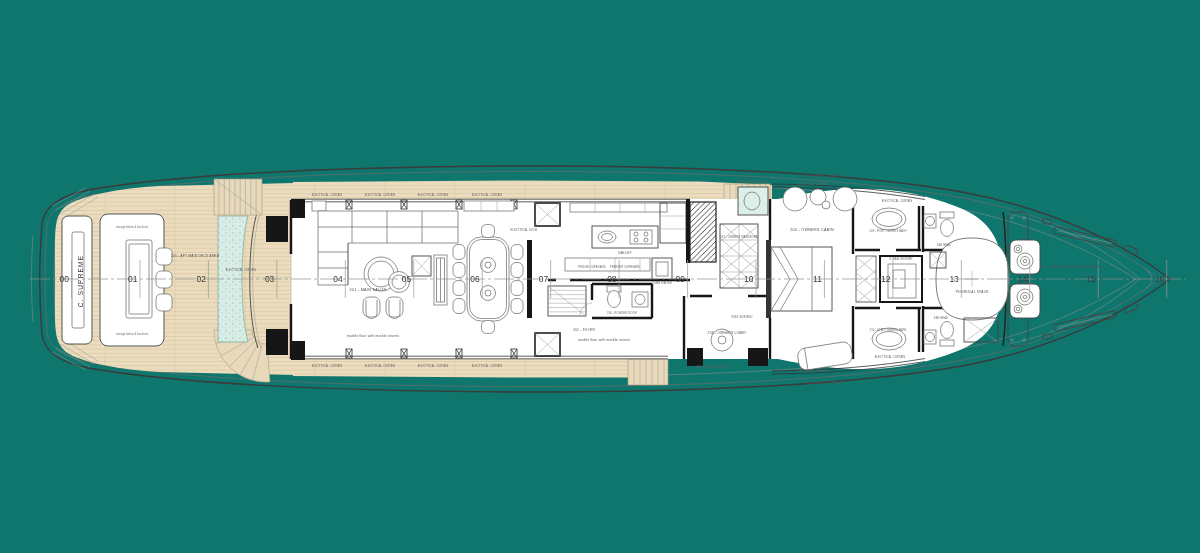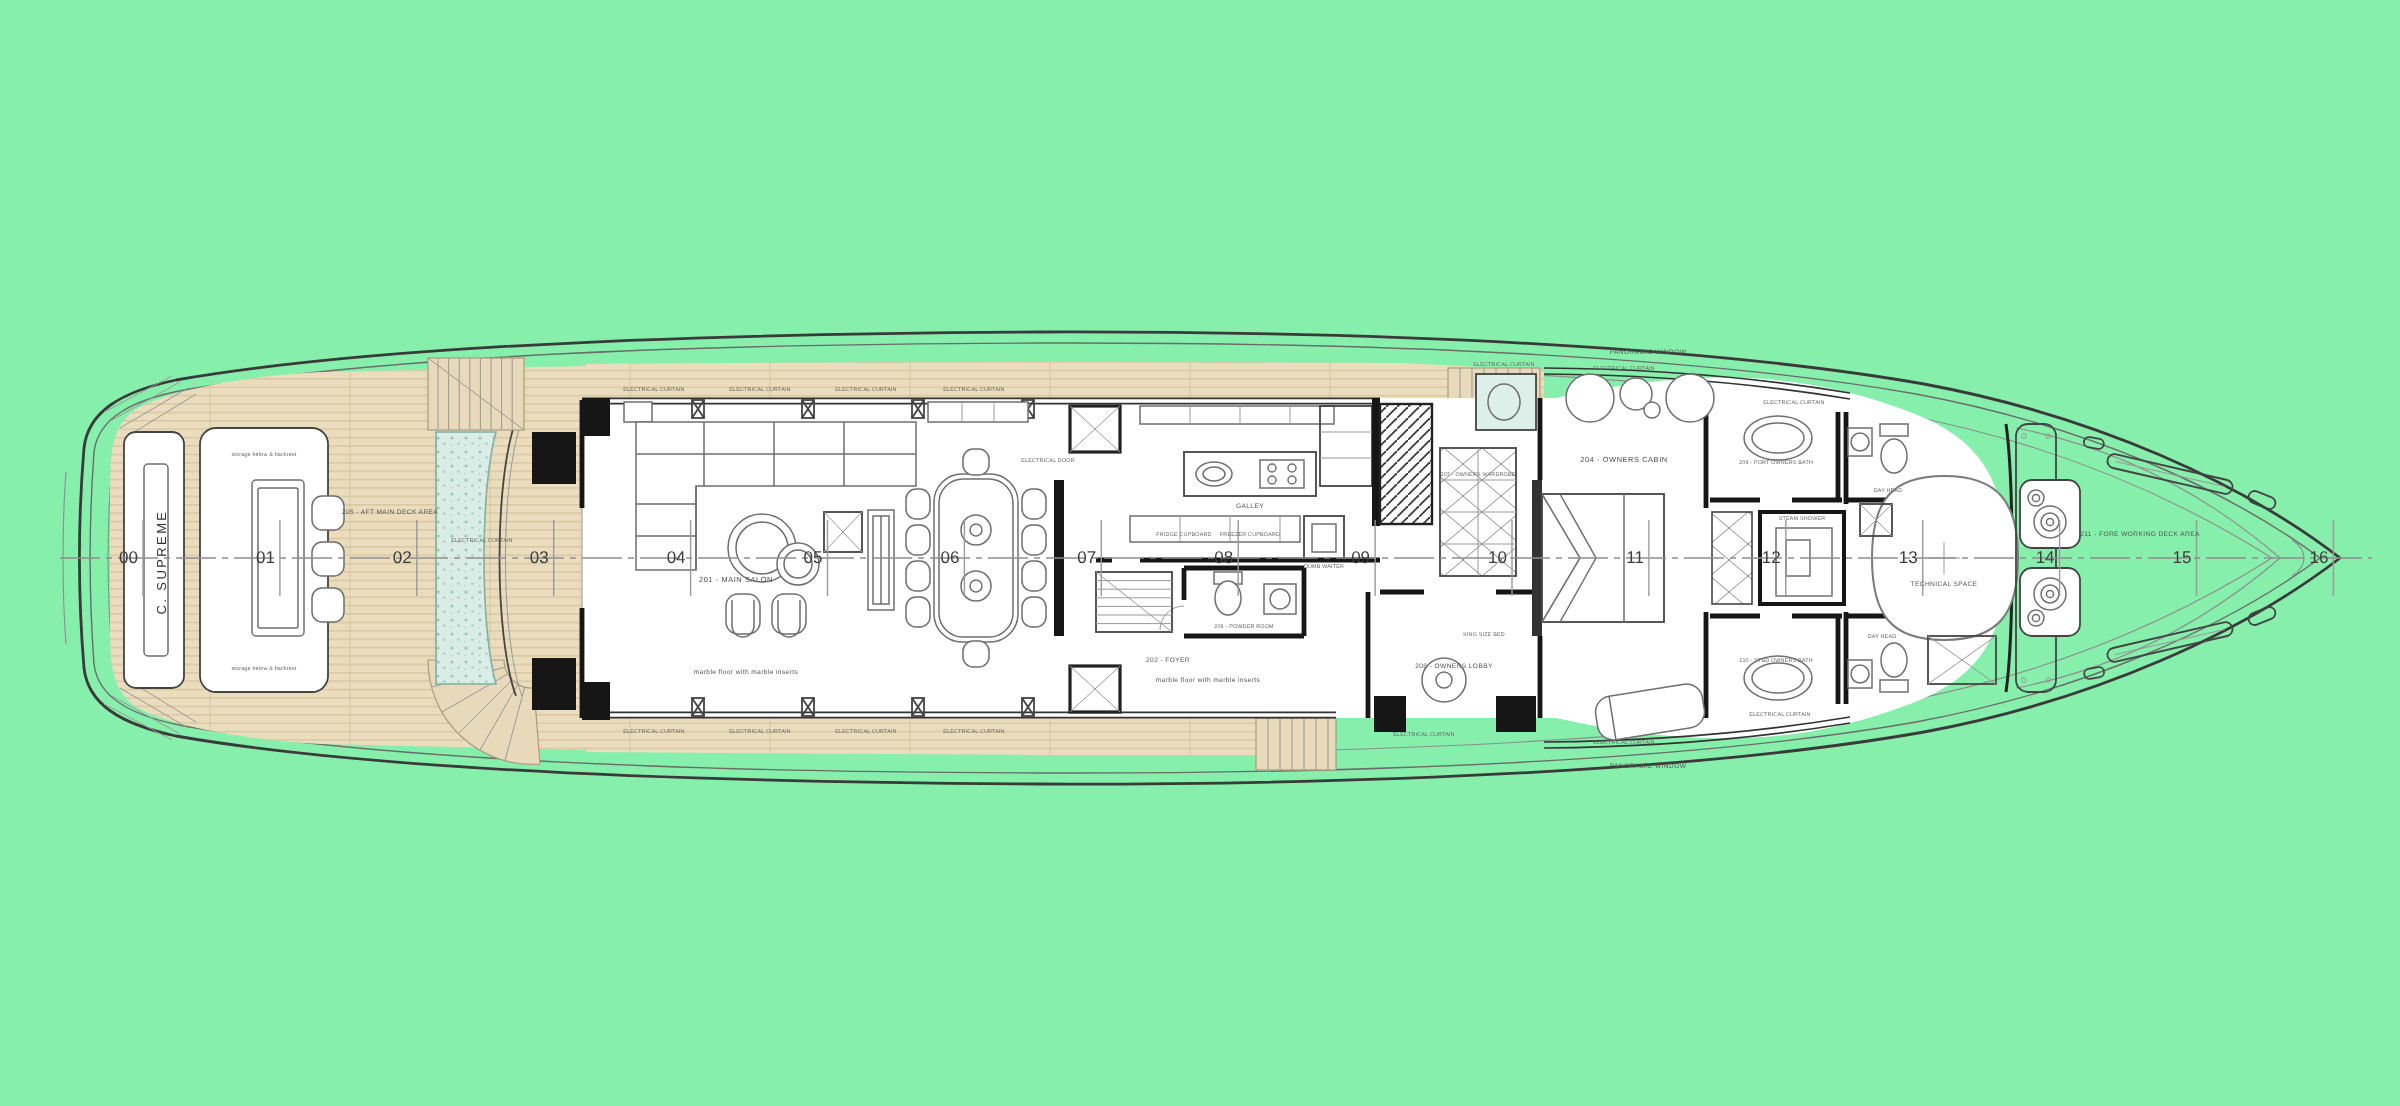--- a/index.html
+++ b/index.html
@@ -1,16 +1,16 @@
 <!DOCTYPE html>
 <html><head>
 <meta charset="utf-8">
 <style>
   html,body{margin:0;padding:0;background:#ffffff;}
-  .stage{position:relative;width:1200px;height:553px;background:#86efac;overflow:hidden;
+  .stage{position:relative;width:1200px;height:553px;background:#0f766e;overflow:hidden;
          font-family:"Liberation Sans", sans-serif;}
   svg{display:block}
   .hullline{fill:none;stroke:#3a3a3a;stroke-width:1.4;}
   .hullthin{fill:none;stroke:#6b6b6b;stroke-width:0.7;}
   .hullfaint{fill:none;stroke:#8d8d8d;stroke-width:0.55;}
   .wall{stroke:#161616;stroke-width:2.4;fill:none;}
   .wallfill{fill:#161616;stroke:none;}
   .struct{stroke:#444;stroke-width:0.9;fill:#fff;}
   .structn{stroke:#444;stroke-width:0.9;fill:none;}
   .furn{stroke:#6f6f6f;stroke-width:0.75;fill:#fff;}

